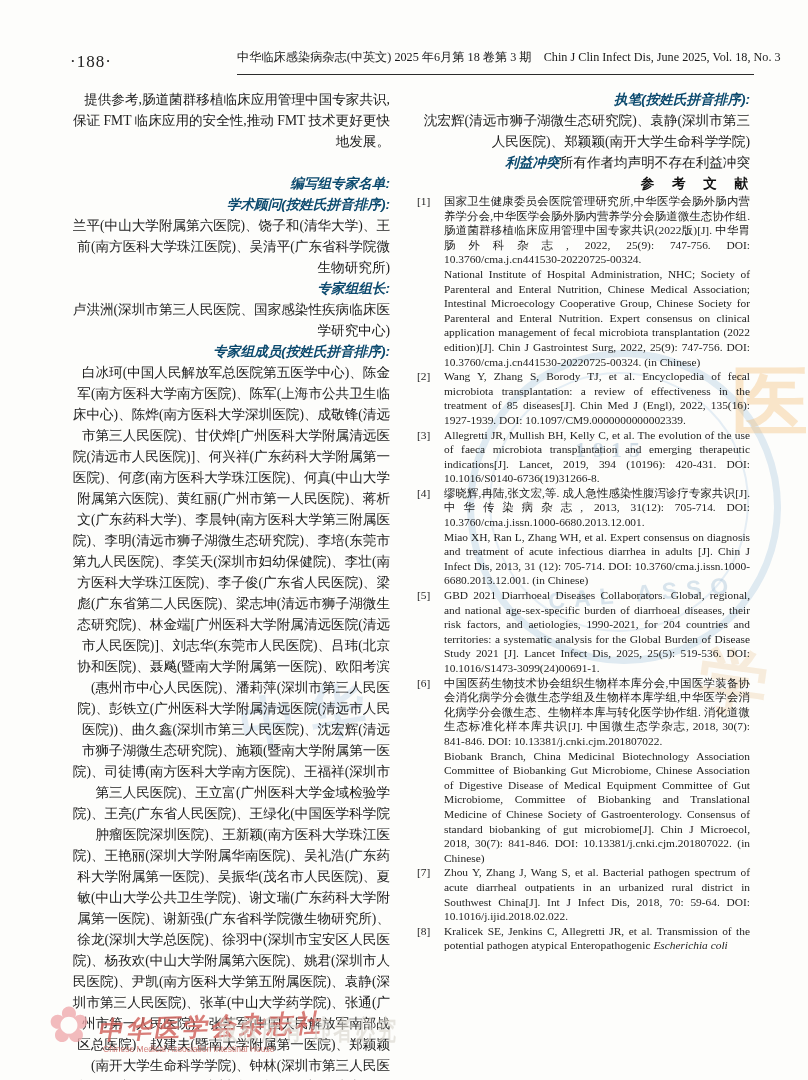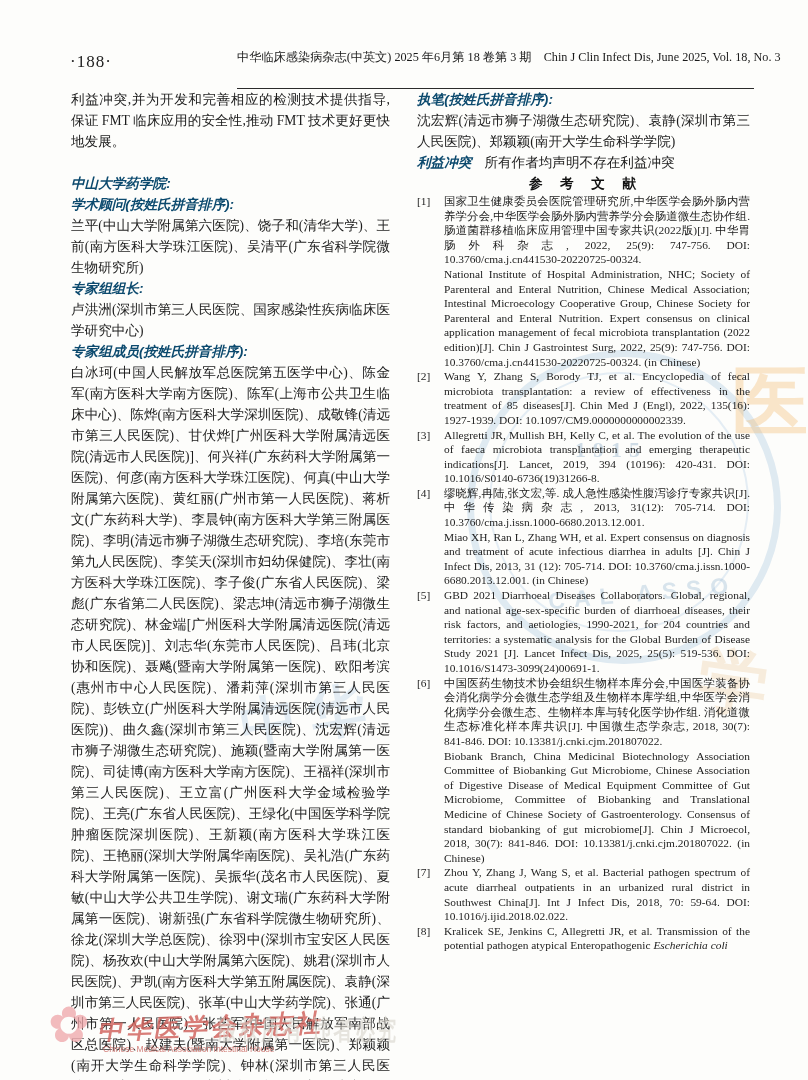--- a/index.html
+++ b/index.html
@@ -13,31 +13,31 @@
     color:#1c1c1c;
   }
   
   .page-num{
     position:absolute;left:70px;top:52px;
     font-size:17px;letter-spacing:1px;color:#222;
   }
   .journal-line{
     position:absolute;left:237px;top:49px;width:517px;
     text-align:center;font-size:12.2px;color:#1a1a1a;
-    padding-bottom:22px;border-bottom:1.2px solid #2b2b2b;
+    padding-bottom:8px;border-bottom:1.2px solid #2b2b2b;
     white-space:nowrap;
   }
   
   .col{position:absolute;top:89px;font-size:13.6px;line-height:21px;text-align:justify;}
   .col-left{left:71px;width:319px;}
   .col-right{left:417px;width:333px;}
-  .col p{margin:0;}
+  .col p{margin:0;text-align:right;}
   .h{font-family:"Liberation Sans","DejaVu Sans",sans-serif;font-weight:700;color:#0c4a6e;font-style:italic;}
   .gap-above{margin-top:21px !important;}
-  .coi-text{margin-left:13px;}
+  .coi-text{}
   
   .refs-title{
     margin:7px 0 9px 0;text-align:center;
     font-family:"Liberation Sans","DejaVu Sans",sans-serif;
     font-weight:700;font-size:13.6px;color:#111;letter-spacing:2px;
   }
   .ref-list{font-size:11.4px;line-height:14.6px;}
   .ref{display:flex;}
   .ref-num{flex:none;width:27px;}
   .ref-body{flex:1;text-align:justify;}
@@ -115,22 +115,22 @@
   <div class="wm seal-year">1915</div>
   <div class="wm seal-arc-text">CAL ASSO</div>
   <div class="wm glyph-right-top">医</div>
   <div class="wm glyph-right-mid">学</div>
   <div class="wm glyph-left">中华</div>
 
   <div class="page-num">·188·</div>
   <div class="journal-line">中华临床感染病杂志(中英文) 2025 年6月第 18 卷第 3 期　Chin J Clin Infect Dis, June 2025, Vol. 18, No. 3</div>
 
   <div class="col col-left">
-    <p>利益冲突,并为开发和完善相应的检测技术提供指导,保证 FMT 临床应用的安全性,推动 FMT 技术更好更快地发展。</p>
-    <p class="h gap-above">中山大学药学院:</p>
+    <p>提供参考,肠道菌群移植临床应用管理中国专家共识,保证 FMT 临床应用的安全性,推动 FMT 技术更好更快地发展。</p>
+    <p class="h gap-above">编写组专家名单:</p>
     <p class="h">学术顾问(按姓氏拼音排序):</p>
     <p>兰平(中山大学附属第六医院)、饶子和(清华大学)、王前(南方医科大学珠江医院)、吴清平(广东省科学院微生物研究所)</p>
     <p class="h">专家组组长:</p>
     <p>卢洪洲(深圳市第三人民医院、国家感染性疾病临床医学研究中心)</p>
     <p class="h">专家组成员(按姓氏拼音排序):</p>
     <p>白冰珂(中国人民解放军总医院第五医学中心)、陈金军(南方医科大学南方医院)、陈军(上海市公共卫生临床中心)、陈烨(南方医科大学深圳医院)、成敬锋(清远市第三人民医院)、甘伏烨[广州医科大学附属清远医院(清远市人民医院)]、何兴祥(广东药科大学附属第一医院)、何彦(南方医科大学珠江医院)、何真(中山大学附属第六医院)、黄红丽(广州市第一人民医院)、蒋析文(广东药科大学)、李晨钟(南方医科大学第三附属医院)、李明(清远市狮子湖微生态研究院)、李培(东莞市第九人民医院)、李笑天(深圳市妇幼保健院)、李壮(南方医科大学珠江医院)、李子俊(广东省人民医院)、梁彪(广东省第二人民医院)、梁志坤(清远市狮子湖微生态研究院)、林金端[广州医科大学附属清远医院(清远市人民医院)]、刘志华(东莞市人民医院)、吕玮(北京协和医院)、聂飚(暨南大学附属第一医院)、欧阳考滨(惠州市中心人民医院)、潘莉萍(深圳市第三人民医院)、彭铁立(广州医科大学附属清远医院(清远市人民医院))、曲久鑫(深圳市第三人民医院)、沈宏辉(清远市狮子湖微生态研究院)、施颖(暨南大学附属第一医院)、司徒博(南方医科大学南方医院)、王福祥(深圳市第三人民医院)、王立富(广州医科大学金域检验学院)、王亮(广东省人民医院)、王绿化(中国医学科学院肿瘤医院深圳医院)、王新颖(南方医科大学珠江医院)、王艳丽(深圳大学附属华南医院)、吴礼浩(广东药科大学附属第一医院)、吴振华(茂名市人民医院)、夏敏(中山大学公共卫生学院)、谢文瑞(广东药科大学附属第一医院)、谢新强(广东省科学院微生物研究所)、徐龙(深圳大学总医院)、徐羽中(深圳市宝安区人民医院)、杨孜欢(中山大学附属第六医院)、姚君(深圳市人民医院)、尹凯(南方医科大学第五附属医院)、袁静(深圳市第三人民医院)、张革(中山大学药学院)、张通(广州市第一人民医院)、张艺军(中国人民解放军南部战区总医院)、赵建夫(暨南大学附属第一医院)、郑颖颖(南开大学生命科学学院)、钟林(深圳市第三人民医院)、周宏锋(前海人寿广州总医院)、周宏伟(南方医科大学深圳医院)、朱彪(浙江大学医学院附属第一医</p>
   </div>
 
   <div class="col col-right">
     <p class="h">执笔(按姓氏拼音排序):</p>

